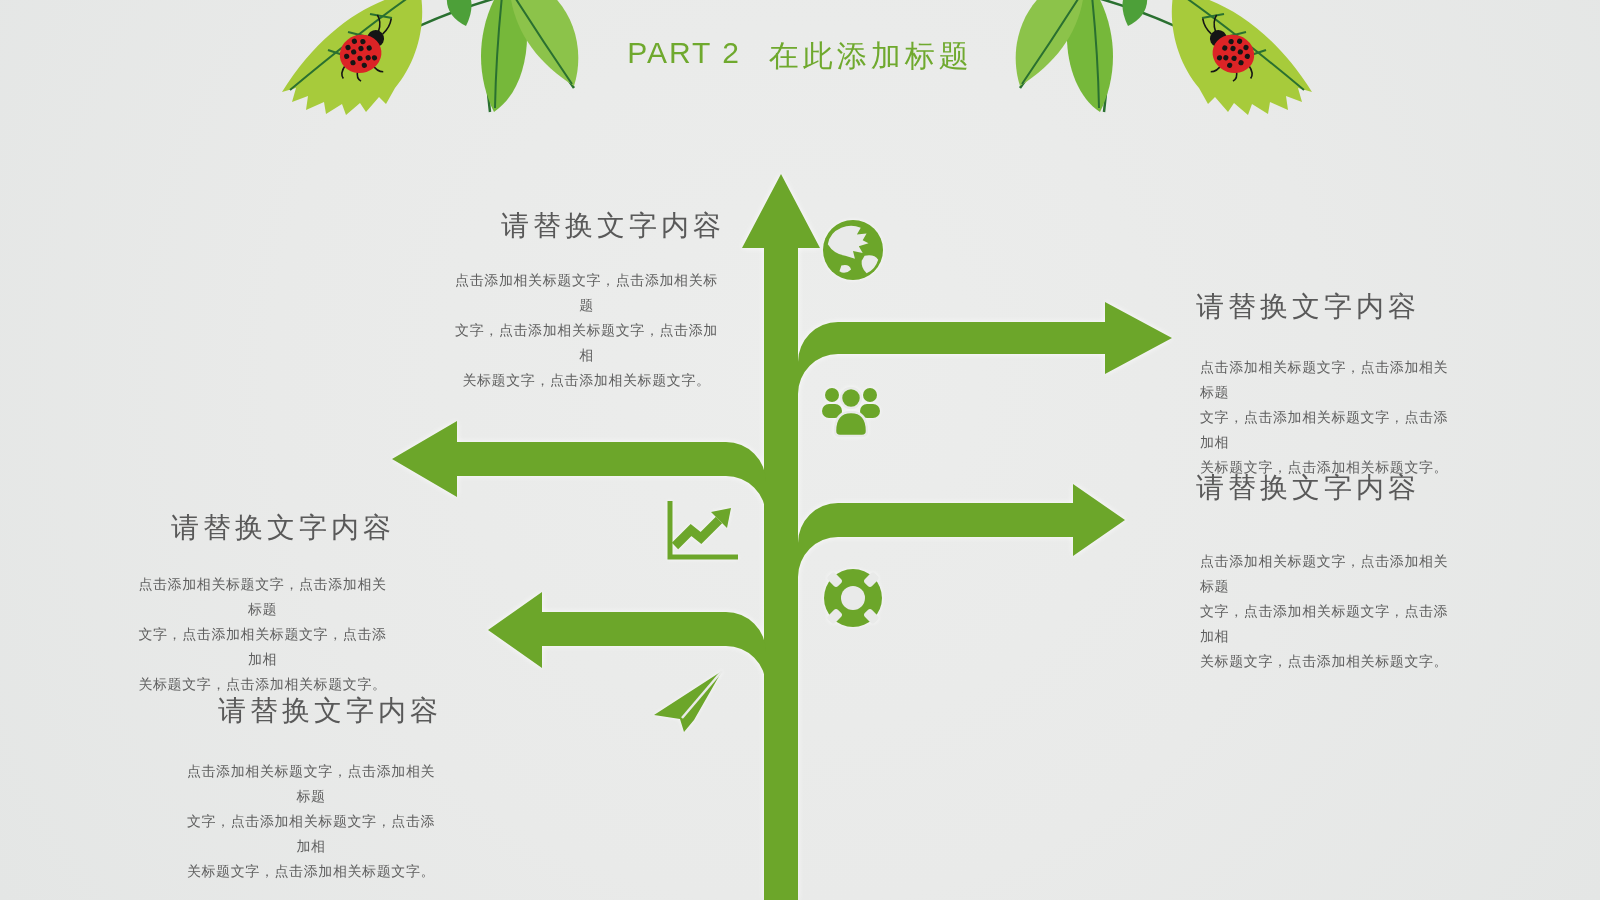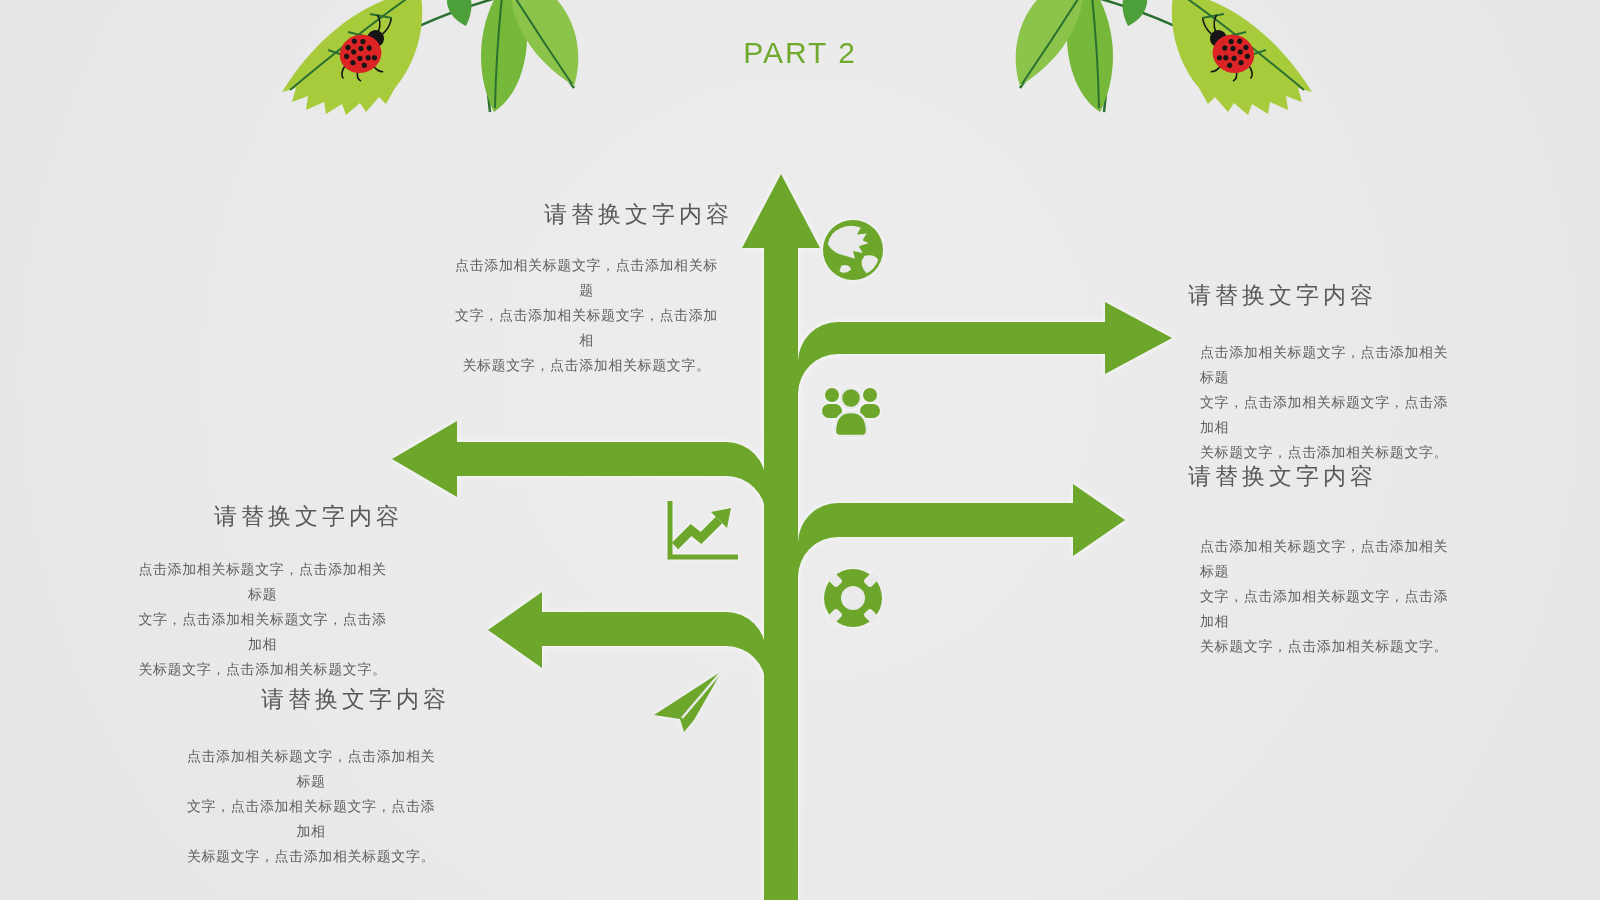--- a/index.html
+++ b/index.html
@@ -19,21 +19,21 @@
   .icon-globe    { left:822px; top:219px; }
   .icon-team     { left:821px; top:383px; }
   .icon-chart    { left:660px; top:499px; }
   .icon-lifebuoy { left:823px; top:568px; }
   .icon-plane    { left:652px; top:668px; }
   
   .leaves-left  { left:252px; top:0; }
   .leaves-right { left:1012px; top:0; transform:scaleX(-1); }
   
   .block { position:absolute; color:#595959; }
-  .block h3 { margin:0; font-size:23px; font-weight:500; letter-spacing:4px; }
+  .block h3 { margin:8px; font-size:28px; font-weight:500; letter-spacing:4px; }
   .block p  { margin:12px; font-size:14px; line-height:25px; letter-spacing:0.6px;
               color:#5f5f5f; white-space:pre-line; }
   .b-top { left:440px; top:199px; width:293px; }
   .b-top h3 { text-align:right; }
   .b-top p  { text-align:center; margin-top:23px; }
   .b-r1 { left:1188px; top:280px; width:286px; }
   .b-r1 p { margin-top:29px; }
   .b-r2 { left:1188px; top:461px; width:286px; }
   .b-r2 p { margin-top:42px; }
   .b-l1 { left:122px; top:501px; width:281px; }
@@ -133,20 +133,21 @@
           <circle cx="-2" cy="6" r="2.6"></circle>
         <circle cx="6" cy="8" r="2.6"></circle>
           <circle cx="0" cy="14" r="2.6"></circle>
           <circle cx="12" cy="10" r="2.6"></circle>
       </g>
     </g>
   </svg>
 
   <div class="title">
     <span>PART 2</span>
+    <span class="zh">在此添加标题</span>
   </div>
 
   <svg class="tree" width="1600" height="900" viewBox="0 0 1600 900">
     <g fill="#6ca62a">
       <path d="M764 900 L764 248 L742 248 L781 174 L820 248 L798 248 L798 900 Z"></path>
       <path d="M798 362 A40 40 0 0 1 838 322 L1105 322 L1105 302 L1172 338 L1105 374 L1105 354 L838 354 A40 40 0 0 0 798 394 Z"></path>
       <path d="M766 482 A40 40 0 0 0 726 442 L457 442 L457 421 L392 459 L457 497 L457 476 L726 476 A40 40 0 0 1 766 516 Z"></path>
       <path d="M798 543 A40 40 0 0 1 838 503 L1073 503 L1073 484 L1125 520 L1073 556 L1073 537 L838 537 A40 40 0 0 0 798 577 Z"></path>
       <path d="M766 652 A40 40 0 0 0 726 612 L542 612 L542 592 L488 630 L542 668 L542 646 L726 646 A40 40 0 0 1 766 686 Z"></path>
     </g>

